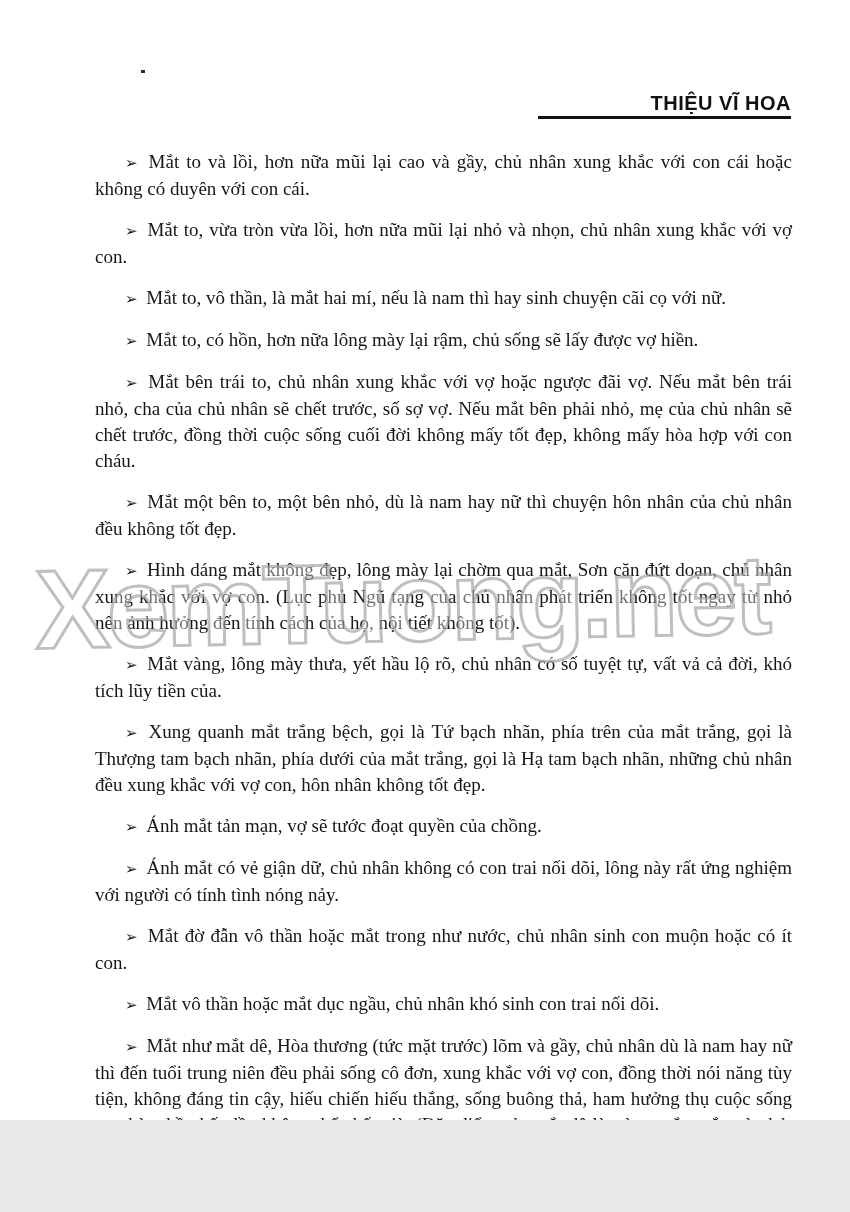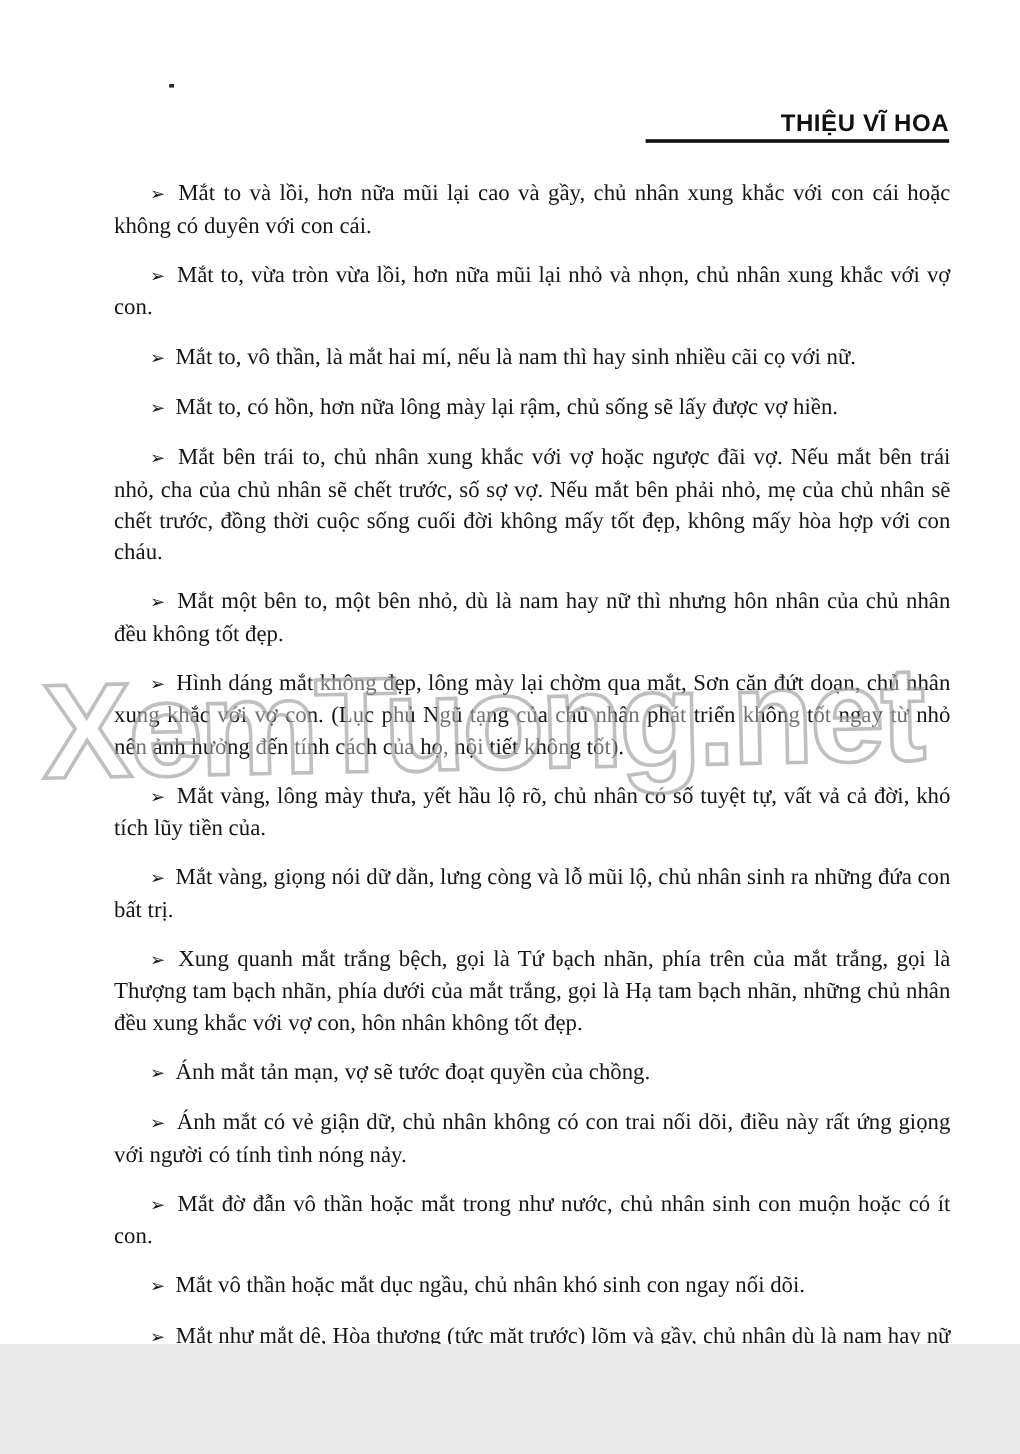--- a/index.html
+++ b/index.html
@@ -62,32 +62,31 @@
 
 <div class="page">
 
   <div class="header-title">THIỆU VĨ HOA</div>
   <div class="header-rule"></div>
   <div class="stray-dot"></div>
 
   <div class="content">
       <p class="para"><span class="bullet">➢</span><span> Mắt to và lồi, hơn nữa mũi lại cao và gầy, chủ nhân xung khắc với con cái hoặc không có duyên với con cái.</span></p>
       <p class="para"><span class="bullet">➢</span><span> Mắt to, vừa tròn vừa lồi, hơn nữa mũi lại nhỏ và nhọn, chủ nhân xung khắc với vợ con.</span></p>
-      <p class="para"><span class="bullet">➢</span><span> Mắt to, vô thần, là mắt hai mí, nếu là nam thì hay sinh nhiều cãi cọ với nữ.</span></p>
+      <p class="para"><span class="bullet">➢</span><span> Mắt to, vô thần, là mắt hai mí, nếu là nam thì hay sinh chuyện cãi cọ với nữ.</span></p>
       <p class="para"><span class="bullet">➢</span><span> Mắt to, có hồn, hơn nữa lông mày lại rậm, chủ sống sẽ lấy được vợ hiền.</span></p>
       <p class="para"><span class="bullet">➢</span><span> Mắt bên trái to, chủ nhân xung khắc với vợ hoặc ngược đãi vợ. Nếu mắt bên trái nhỏ, cha của chủ nhân sẽ chết trước, số sợ vợ. Nếu mắt bên phải nhỏ, mẹ của chủ nhân sẽ chết trước, đồng thời cuộc sống cuối đời không mấy tốt đẹp, không mấy hòa hợp với con cháu.</span></p>
-      <p class="para"><span class="bullet">➢</span><span> Mắt một bên to, một bên nhỏ, dù là nam hay nữ thì nhưng hôn nhân của chủ nhân đều không tốt đẹp.</span></p>
+      <p class="para"><span class="bullet">➢</span><span> Mắt một bên to, một bên nhỏ, dù là nam hay nữ thì chuyện hôn nhân của chủ nhân đều không tốt đẹp.</span></p>
       <p class="para"><span class="bullet">➢</span><span> Hình dáng mắt không đẹp, lông mày lại chờm qua mắt, Sơn căn đứt doạn, chủ nhân xung khắc với vợ con. (Lục phủ Ngũ tạng của chủ nhân phát triển không tốt ngay từ nhỏ nên ảnh hưởng đến tính cách của họ, nội tiết không tốt).</span></p>
       <p class="para"><span class="bullet">➢</span><span> Mắt vàng, lông mày thưa, yết hầu lộ rõ, chủ nhân có số tuyệt tự, vất vả cả đời, khó tích lũy tiền của.</span></p>
-      <p class="para"><span class="bullet">➢</span><span> Mắt vàng, giọng nói dữ dằn, lưng còng và lỗ mũi lộ, chủ nhân sinh ra những đứa con bất trị.</span></p>
       <p class="para"><span class="bullet">➢</span><span> Xung quanh mắt trắng bệch, gọi là Tứ bạch nhãn, phía trên của mắt trắng, gọi là Thượng tam bạch nhãn, phía dưới của mắt trắng, gọi là Hạ tam bạch nhãn, những chủ nhân đều xung khắc với vợ con, hôn nhân không tốt đẹp.</span></p>
       <p class="para"><span class="bullet">➢</span><span> Ánh mắt tản mạn, vợ sẽ tước đoạt quyền của chồng.</span></p>
-      <p class="para"><span class="bullet">➢</span><span> Ánh mắt có vẻ giận dữ, chủ nhân không có con trai nối dõi, điều này rất ứng giọng với người có tính tình nóng nảy.</span></p>
+      <p class="para"><span class="bullet">➢</span><span> Ánh mắt có vẻ giận dữ, chủ nhân không có con trai nối dõi, lông này rất ứng nghiệm với người có tính tình nóng nảy.</span></p>
       <p class="para"><span class="bullet">➢</span><span> Mắt đờ đẫn vô thần hoặc mắt trong như nước, chủ nhân sinh con muộn hoặc có ít con.</span></p>
-      <p class="para"><span class="bullet">➢</span><span> Mắt vô thần hoặc mắt dục ngầu, chủ nhân khó sinh con ngay nối dõi.</span></p>
+      <p class="para"><span class="bullet">➢</span><span> Mắt vô thần hoặc mắt dục ngầu, chủ nhân khó sinh con trai nối dõi.</span></p>
       <p class="para"><span class="bullet">➢</span><span> Mắt như mắt dê, Hòa thương (tức mặt trước) lõm và gầy, chủ nhân dù là nam hay nữ thì đến tuổi trung niên đều phải sống cô đơn, xung khắc với vợ con, đồng thời nói năng tùy tiện, không đáng tin cậy, hiếu chiến hiếu thắng, sống buông thả, ham hưởng thụ cuộc sống an nhàn, hầu hết đều không thể chết già. (Đặc điểm của mắt dê là tròng mắt ngắn và nhỏ, mắt có hai mí, nhãn cầu hơi lồi, tròng đen ít, tròng trắng nhiều,</span></p>
     </div>
 
   <div class="watermark">XemTuong.net</div>
 
   <div class="footer">
     <span class="footer-inner"><span>Qúy vị hãy vào trang chủ </span><span class="footer-link">XemTuong.net</span><span> để xem thêm nhiều mục hay khác</span></span>
   </div>
 
   <div class="page-number">201</div>

